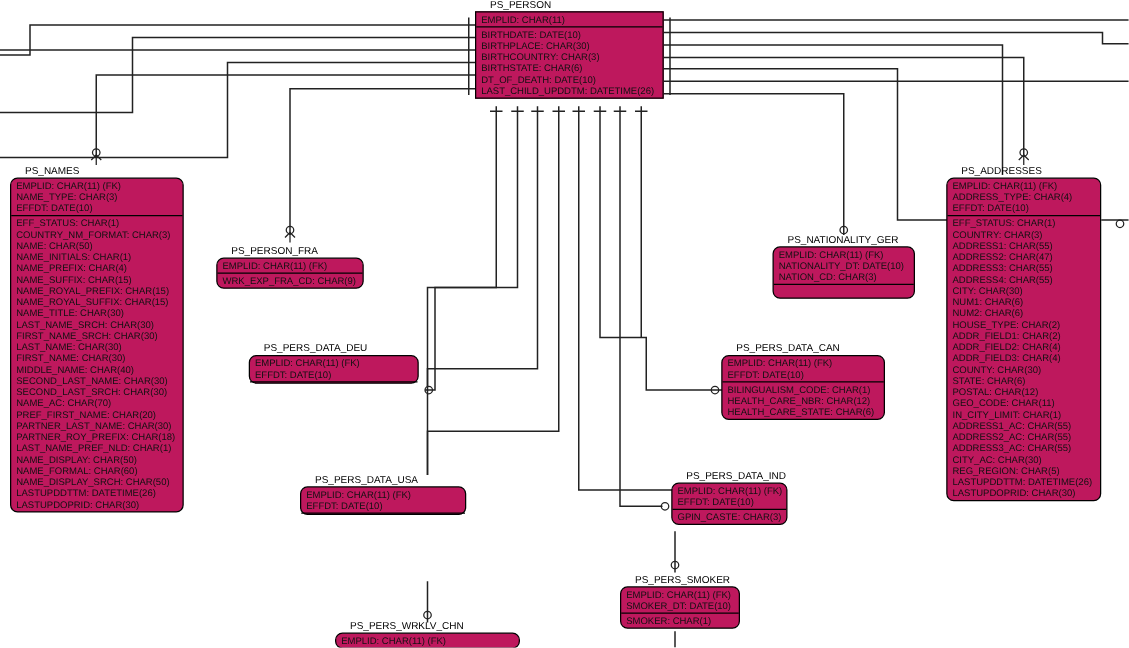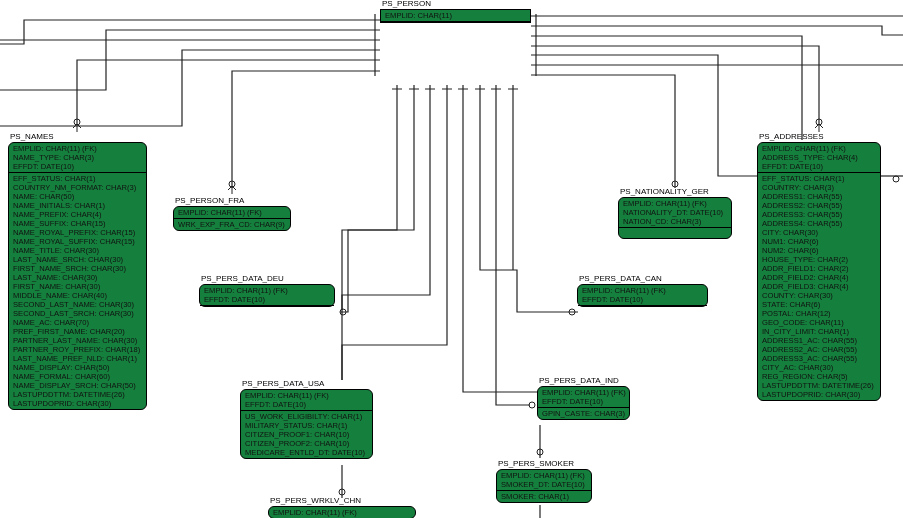--- a/index.html
+++ b/index.html
@@ -1,23 +1,23 @@
 <!DOCTYPE html>
 <html><head>
 <meta charset="utf-8">
 <style>
   html, body { margin: 0; padding: 0; background: #ffffff; }
   body { width: 903px; height: 518px; position: relative; overflow: hidden;
          font-family: "Liberation Sans", sans-serif; }
   #lines { position: absolute; left: 0; top: 0; width: 903px; height: 518px; }
   .entity { position: absolute; }
-  .ent-title { position: absolute; left: 2px; top: -10px; font-size: 8px; line-height: 9px;
+  .ent-title { position: absolute; left: 12px; top: -10px; font-size: 8px; line-height: 9px;
                color: #000; white-space: nowrap; text-transform: none; }
   .ent-box { position: absolute; left: 0; top: 0; right: 0; border: 1px solid #000;
-             border-radius: 6px; background: #15803d; box-sizing: border-box; }
+             border-radius: 6px; background: #be185d; box-sizing: border-box; }
   .ent-box.square { border-radius: 0; }
   .sect { padding: 1px 4px; }
   .sect.pk { border-bottom: 1px solid #000; }
   .attr { font-size: 7.6px; line-height: 9px; color: #111; white-space: nowrap; }
 </style>
 </head>
 <body>
 
 <svg id="lines" xmlns="http://www.w3.org/2000/svg">
   <g fill="none" stroke="#222" stroke-width="1.2">
@@ -68,20 +68,28 @@
     <circle cx="540" cy="452" r="3"></circle>
     <circle cx="896" cy="179" r="3"></circle>
   </g>
 </svg>
 
 <div class="entity" style="left:380px; top:9px; width:151px;">
   <div class="ent-title">PS_PERSON</div>
   <div class="ent-box square">
     <div class="sect pk">
         <div class="attr">EMPLID: CHAR(11)</div>
+      </div>
+    <div class="sect">
+        <div class="attr">BIRTHDATE: DATE(10)</div>
+        <div class="attr">BIRTHPLACE: CHAR(30)</div>
+        <div class="attr">BIRTHCOUNTRY: CHAR(3)</div>
+        <div class="attr">BIRTHSTATE: CHAR(6)</div>
+        <div class="attr">DT_OF_DEATH: DATE(10)</div>
+        <div class="attr">LAST_CHILD_UPDDTM: DATETIME(26)</div>
       </div>
   </div>
 </div>
 
 <div class="entity" style="left:8px; top:142px; width:139px;">
   <div class="ent-title">PS_NAMES</div>
   <div class="ent-box">
     <div class="sect pk">
         <div class="attr">EMPLID: CHAR(11) (FK)</div>
         <div class="attr">NAME_TYPE: CHAR(3)</div>
@@ -140,45 +148,43 @@
   </div>
 </div>
 
 <div class="entity" style="left:240px; top:389px; width:133px;">
   <div class="ent-title">PS_PERS_DATA_USA</div>
   <div class="ent-box">
     <div class="sect pk">
         <div class="attr">EMPLID: CHAR(11) (FK)</div>
         <div class="attr">EFFDT: DATE(10)</div>
       </div>
-    <div class="sect">
-        <div class="attr">US_WORK_ELIGIBILTY: CHAR(1)</div>
-        <div class="attr">MILITARY_STATUS: CHAR(1)</div>
-        <div class="attr">CITIZEN_PROOF1: CHAR(10)</div>
-        <div class="attr">CITIZEN_PROOF2: CHAR(10)</div>
-        <div class="attr">MEDICARE_ENTLD_DT: DATE(10)</div>
-      </div>
   </div>
 </div>
 
 <div class="entity" style="left:268px; top:506px; width:148px;">
   <div class="ent-title">PS_PERS_WRKLV_CHN</div>
   <div class="ent-box">
     <div class="sect">
         <div class="attr">EMPLID: CHAR(11) (FK)</div>
       </div>
   </div>
 </div>
 
 <div class="entity" style="left:577px; top:284px; width:131px;">
   <div class="ent-title">PS_PERS_DATA_CAN</div>
   <div class="ent-box">
     <div class="sect pk">
         <div class="attr">EMPLID: CHAR(11) (FK)</div>
         <div class="attr">EFFDT: DATE(10)</div>
+      </div>
+    <div class="sect">
+        <div class="attr">BILINGUALISM_CODE: CHAR(1)</div>
+        <div class="attr">HEALTH_CARE_NBR: CHAR(12)</div>
+        <div class="attr">HEALTH_CARE_STATE: CHAR(6)</div>
       </div>
   </div>
 </div>
 
 <div class="entity" style="left:618px; top:197px; width:114px;">
   <div class="ent-title">PS_NATIONALITY_GER</div>
   <div class="ent-box" style="min-height:42px;">
     <div class="sect pk">
         <div class="attr">EMPLID: CHAR(11) (FK)</div>
         <div class="attr">NATIONALITY_DT: DATE(10)</div>
@@ -218,21 +224,21 @@
   <div class="ent-box">
     <div class="sect pk">
         <div class="attr">EMPLID: CHAR(11) (FK)</div>
         <div class="attr">ADDRESS_TYPE: CHAR(4)</div>
         <div class="attr">EFFDT: DATE(10)</div>
       </div>
     <div class="sect">
         <div class="attr">EFF_STATUS: CHAR(1)</div>
         <div class="attr">COUNTRY: CHAR(3)</div>
         <div class="attr">ADDRESS1: CHAR(55)</div>
-        <div class="attr">ADDRESS2: CHAR(55)</div>
+        <div class="attr">ADDRESS2: CHAR(47)</div>
         <div class="attr">ADDRESS3: CHAR(55)</div>
         <div class="attr">ADDRESS4: CHAR(55)</div>
         <div class="attr">CITY: CHAR(30)</div>
         <div class="attr">NUM1: CHAR(6)</div>
         <div class="attr">NUM2: CHAR(6)</div>
         <div class="attr">HOUSE_TYPE: CHAR(2)</div>
         <div class="attr">ADDR_FIELD1: CHAR(2)</div>
         <div class="attr">ADDR_FIELD2: CHAR(4)</div>
         <div class="attr">ADDR_FIELD3: CHAR(4)</div>
         <div class="attr">COUNTY: CHAR(30)</div>

